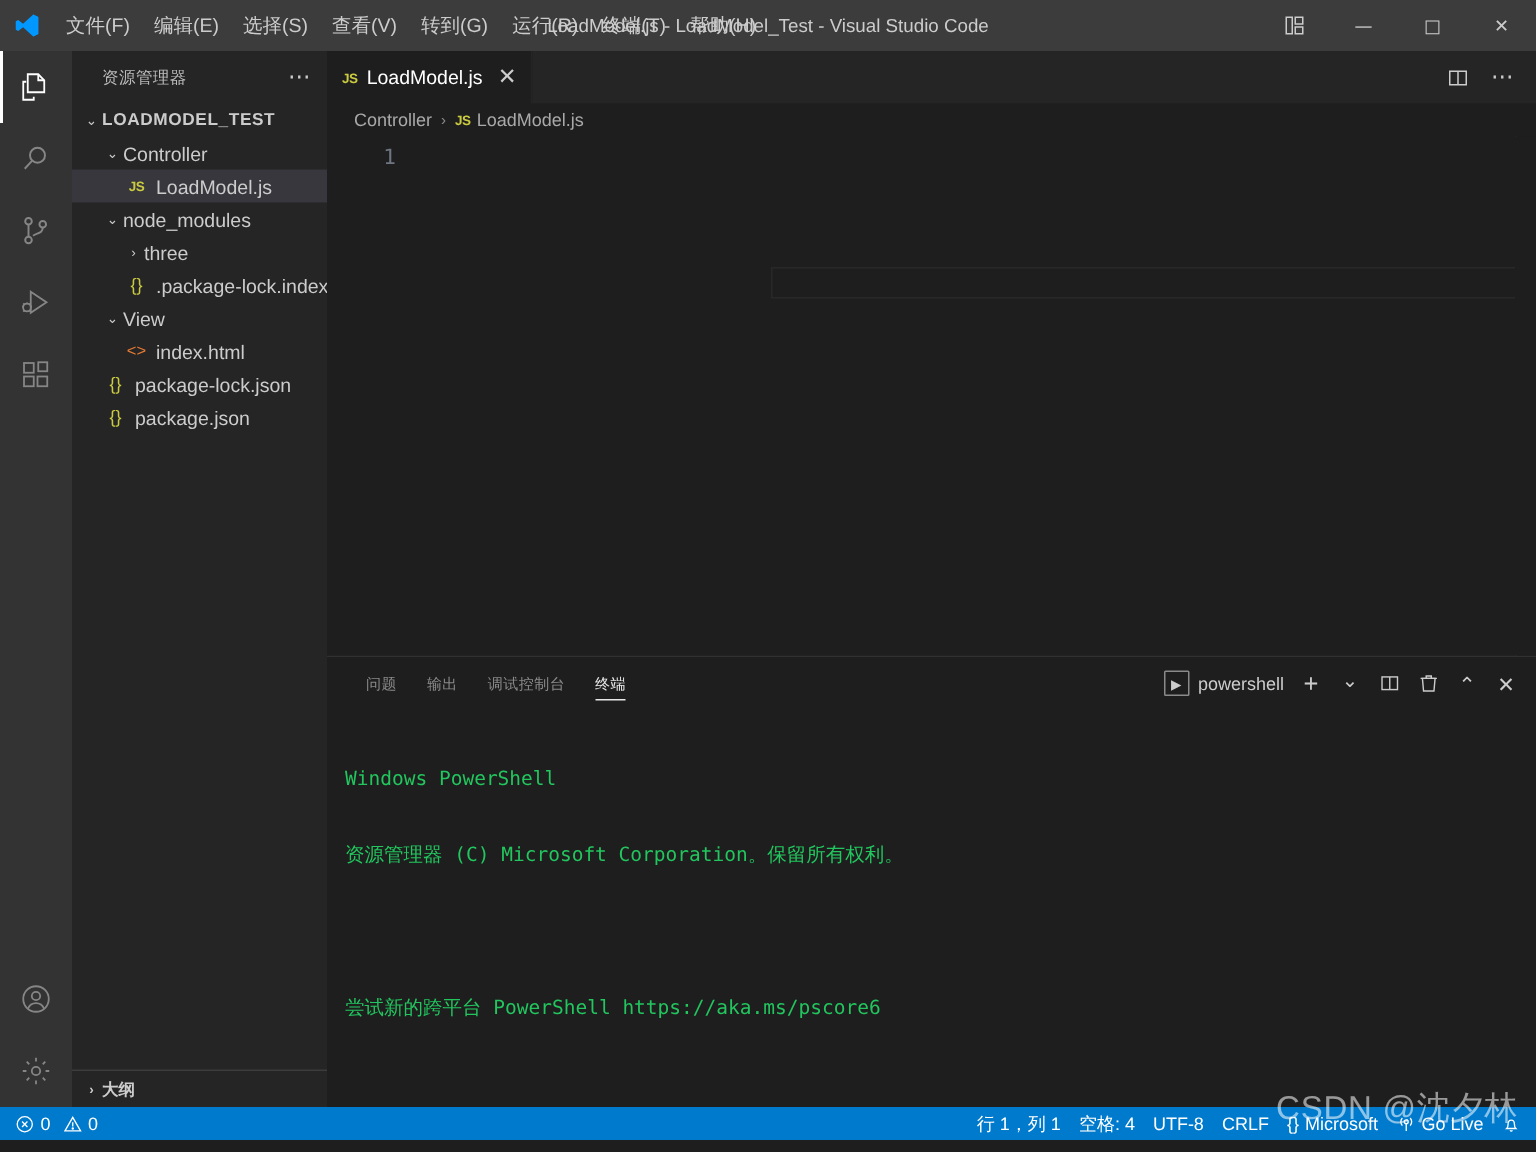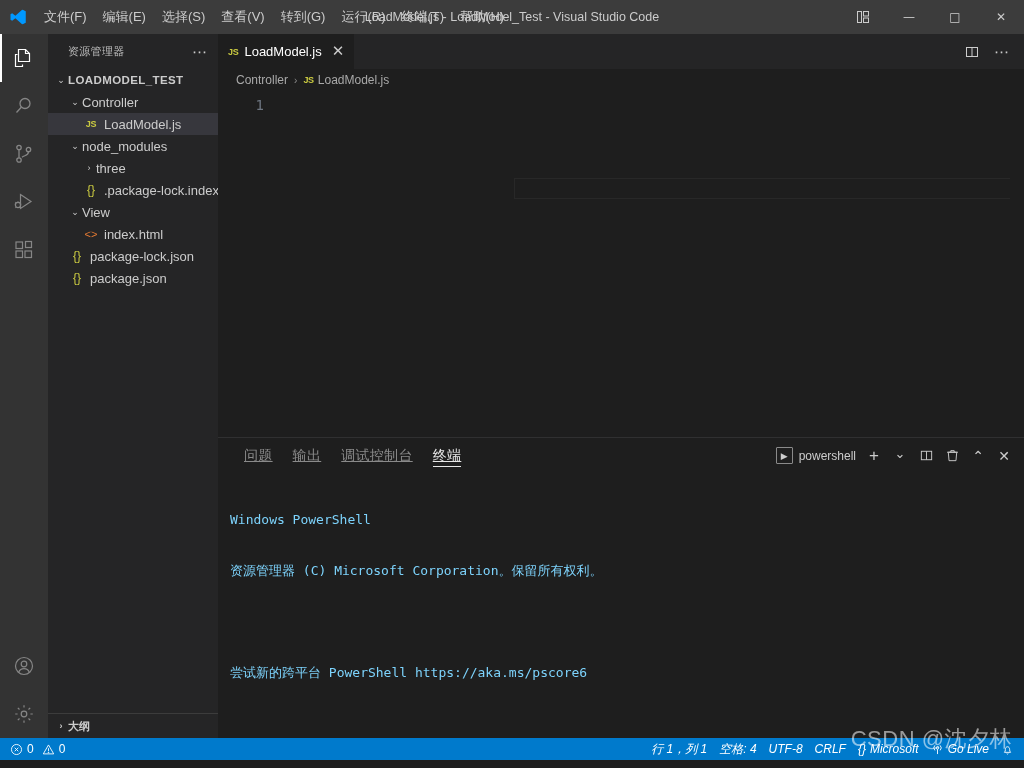--- a/index.html
+++ b/index.html
@@ -226,26 +226,25 @@
     border-top: 1px solid #303031;
     display: flex; flex-direction: column;
   }
   .panel-header {
     height: 35px; min-height: 35px;
     display: flex; align-items: center;
     padding-left: 16px;
     background: #1e1e1e;
   }
   .panel-tab {
-    font-size: 14px; color: #8a8a8a;
+    font-size: 10px; color: #8a8a8a;
     padding: 0 10px; height: 35px;
     display: flex; align-items: center;
     position: relative;
     letter-spacing: .3px;
-    text-decoration: underline;
   }
   .panel-tab.active { color: #e7e7e7; }
   .panel-tab.active::after {
     content: ""; position: absolute;
     left: 10px; right: 10px; bottom: 6px;
     height: 1px; background: #e7e7e7;
   }
   .panel-actions {
     margin-left: auto; display: flex; align-items: center;
     gap: 2px; padding-right: 8px;
@@ -264,41 +263,41 @@
     width: 24px; height: 24px;
     display: flex; align-items: center; justify-content: center;
     color: #cccccc;
   }
   .terminal-body {
     flex: 1; min-height: 0;
     padding: 4px 0 0 12px;
     font-family: "DejaVu Sans Mono", monospace;
     font-size: 13px;
     line-height: 17px;
-    color: #7dd3fc;
+    color: #22c55e;
     overflow: hidden;
     white-space: pre;
   }
   .t-line { height: 17px; white-space: pre; }
 
   
   .statusbar {
     height: 22px; min-height: 22px;
     background: #007acc;
     display: flex; align-items: center;
     color: #ffffff;
     font-size: 12px;
     padding: 0 4px;
   }
   .sb-item {
     display: flex; align-items: center; gap: 4px;
     padding: 0 6px; height: 22px;
     white-space: nowrap;
   }
-  .sb-right { margin-left: auto; display: flex; align-items: center; font-style: italic; }
+  .sb-right { margin-left: auto; display: flex; align-items: center; }
 
   
   .watermark {
     position: absolute;
     right: 12px; bottom: 6px;
     font-size: 22px;
     color: rgba(255,255,255,.55);
     font-family: "Liberation Sans", sans-serif;
     pointer-events: none;
     letter-spacing: .5px;

